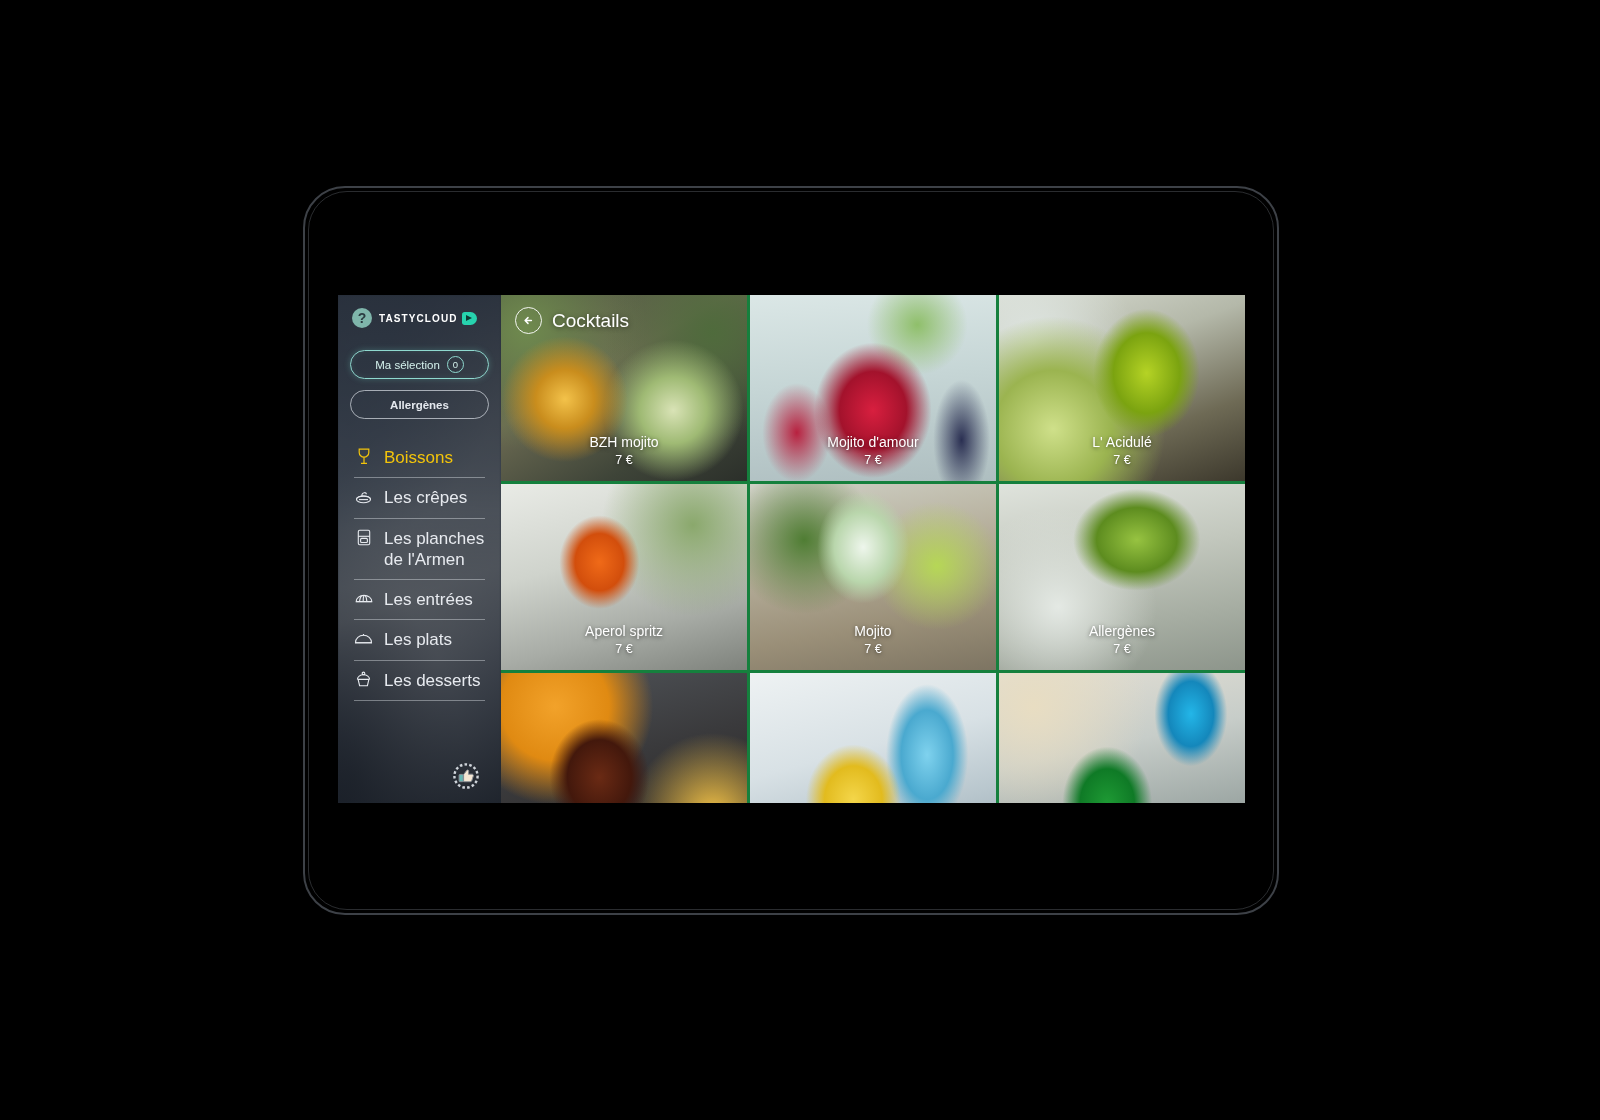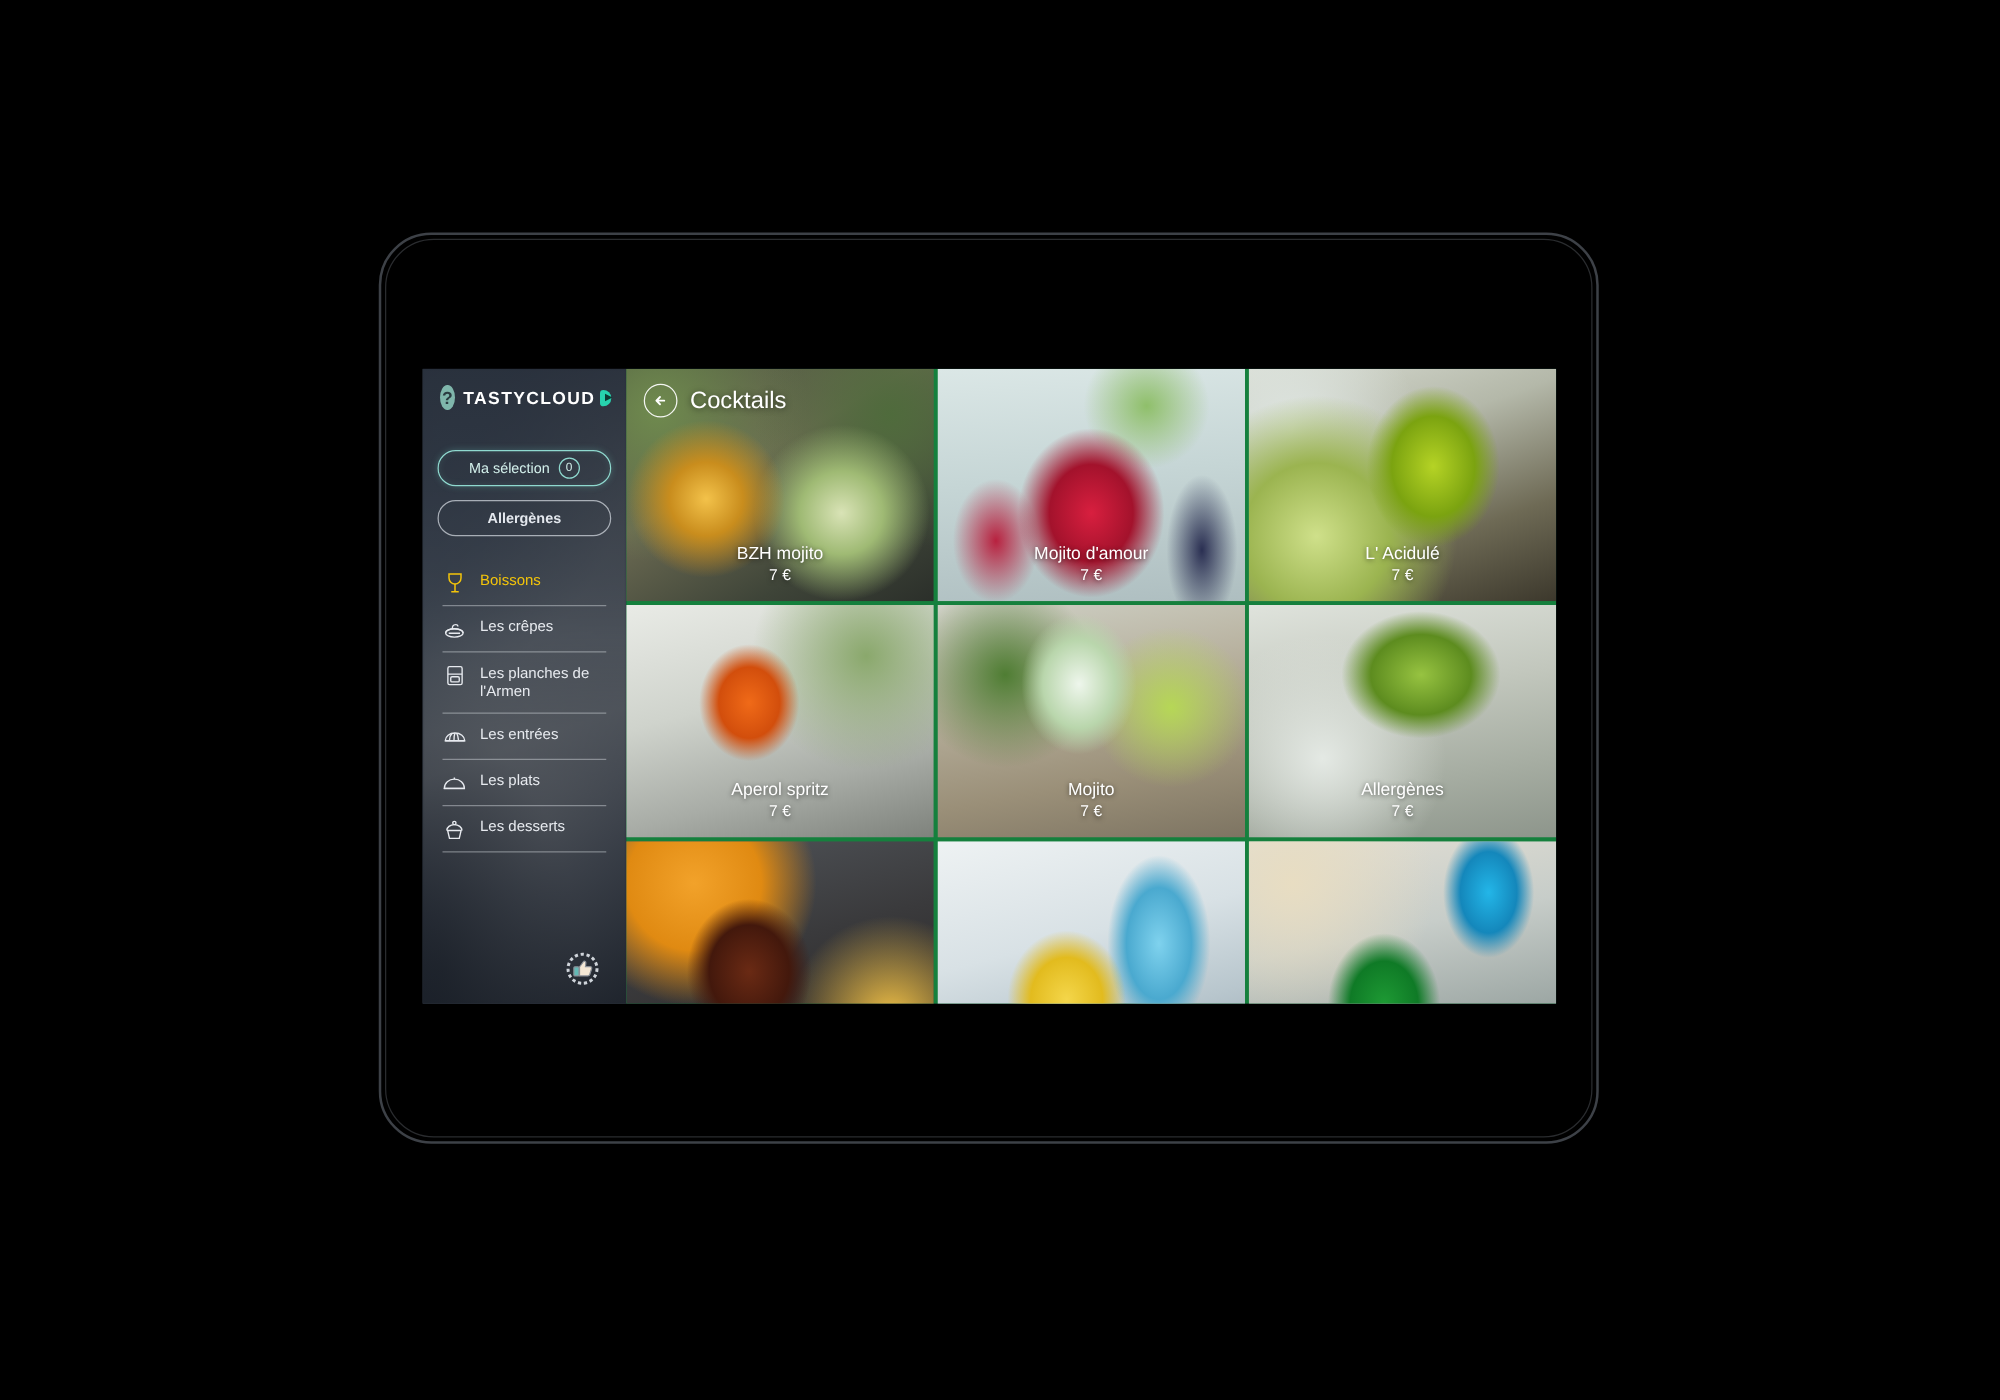--- a/index.html
+++ b/index.html
@@ -70,21 +70,21 @@
   
   .brand-row { display: flex; align-items: center; gap: 7px; margin: 3px 0 0 2px; }
   .help-badge {
     width: 20px; height: 20px; border-radius: 50%;
     background: #7fb6ab;
     color: #2a3b40; font-size: 14px; font-weight: bold;
     display: flex; align-items: center; justify-content: center;
     line-height: 1;
   }
   .brand-text {
-    color: #fff; font-size: 14px; font-weight: bold;
+    color: #fff; font-size: 10px; font-weight: bold;
     letter-spacing: 1.1px;
   }
   .brand-mark {
     width: 15px; height: 13px;
     background: #27d3ae;
     border-radius: 3px 7px 7px 3px;
     position: relative; margin-left: -3px;
   }
   .brand-mark::after{
     content:""; position:absolute; left:4px; top:3.3px;
@@ -94,21 +94,21 @@
   }
 
   
   .pill {
     display: flex; align-items: center; justify-content: center; gap: 7px;
     height: 29px; border-radius: 16px;
     font-size: 11.5px; cursor: pointer;
     white-space: nowrap;
   }
   .pill-selection {
-    margin-top: 32px;
+    margin-top: 22px;
     border: 1.4px solid #8fd9cf;
     color: #d4f1ec;
     box-shadow: 0 0 6px rgba(120,216,200,.28), inset 0 0 6px rgba(120,216,200,.12);
   }
   .count-badge {
     width: 17px; height: 17px; border-radius: 50%;
     border: 1.2px solid #8fd9cf;
     font-size: 9.5px; color: #d4f1ec;
     display: flex; align-items: center; justify-content: center;
   }
@@ -117,21 +117,21 @@
     border: 1px solid rgba(214,219,226,.72);
     color: #e4e8ee;
     font-weight: bold;
   }
 
   
   .nav { margin-top: 19px; }
   .nav-item {
     display: flex; align-items: flex-start; gap: 11px;
     padding: 9px 2px 9px 4px;
-    color: #e7eaef; font-size: 12px; line-height: 1.25;
+    color: #e7eaef; font-size: 17px; line-height: 1.25;
     cursor: pointer;
   }
   .nav-item.active { color: #f3c40a; }
   .nav-divider { height: 1px; background: rgba(226,230,236,.42); margin: 0 4px; }
   .nav-ico { flex: 0 0 19px; height: 17px; display: flex; align-items: center; justify-content: center; margin-top: 1px; }
   .nav-ico svg { display: block; }
 
   .sidebar-foot { margin-top: auto; padding: 6px 0 9px 0; display: flex; justify-content: flex-end; padding-right: 9px; }
 
   

